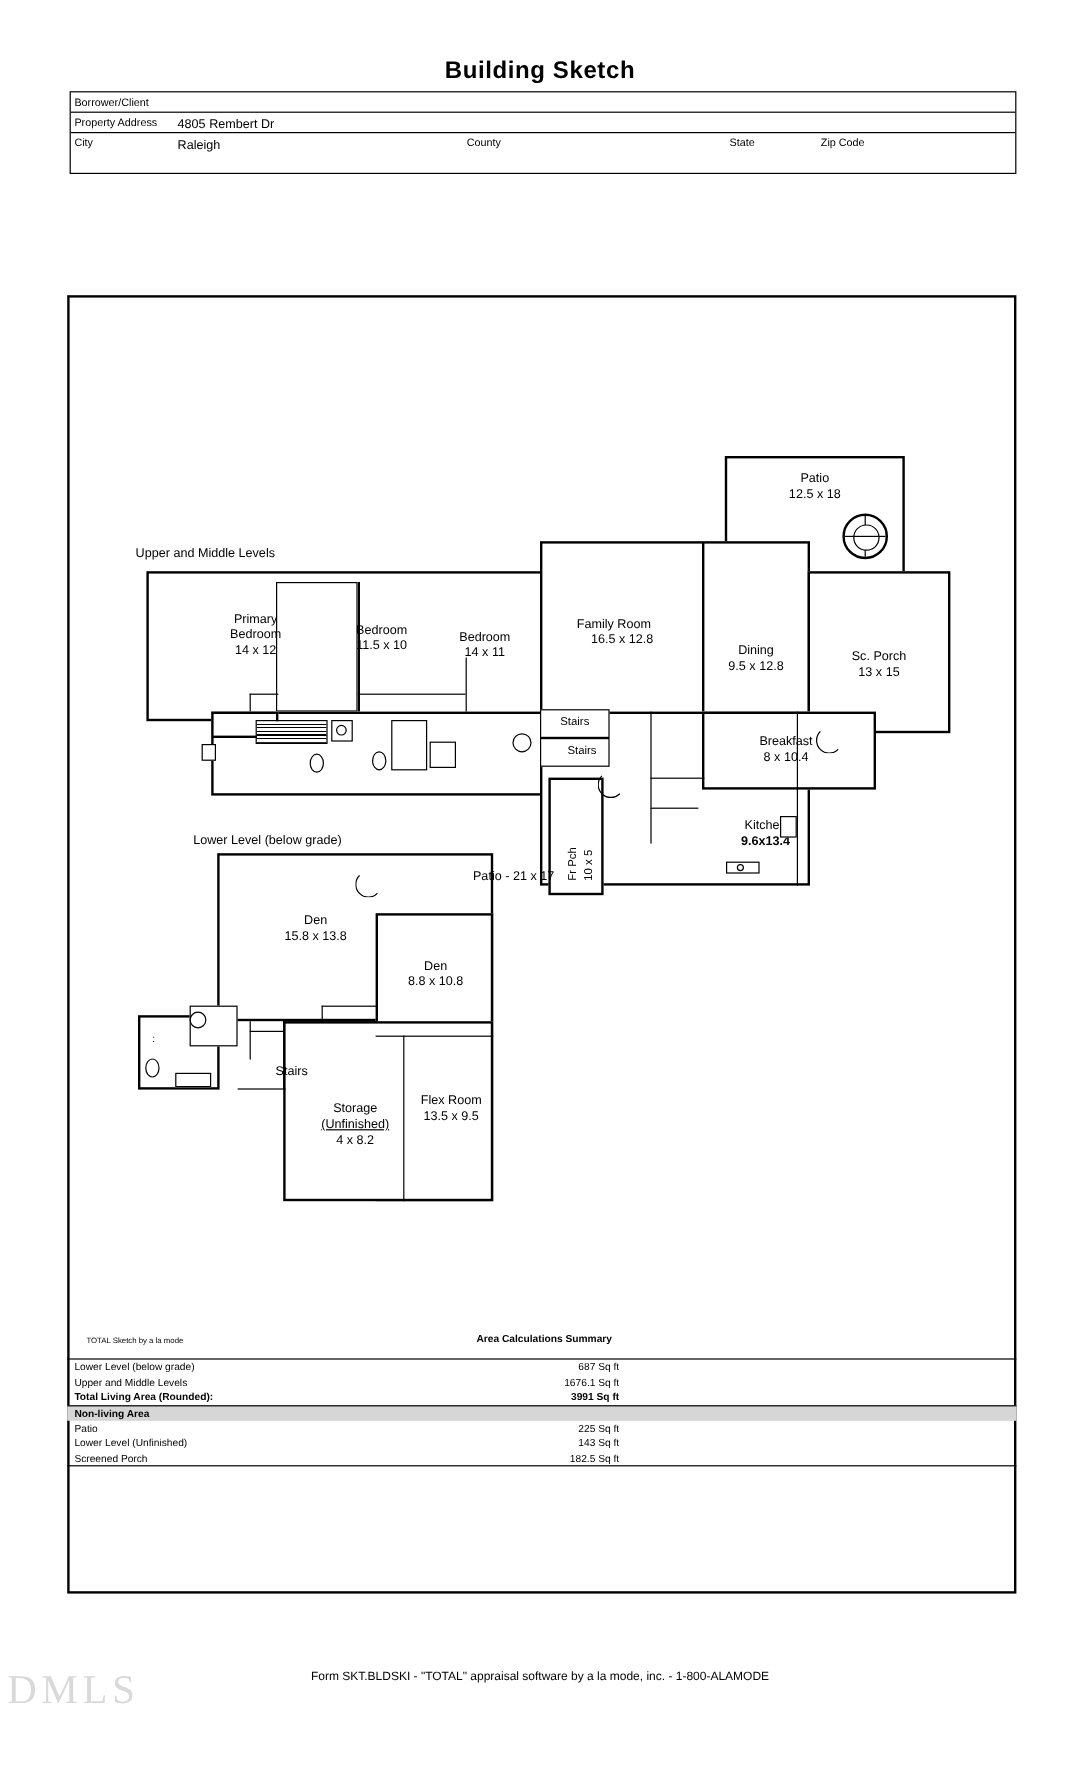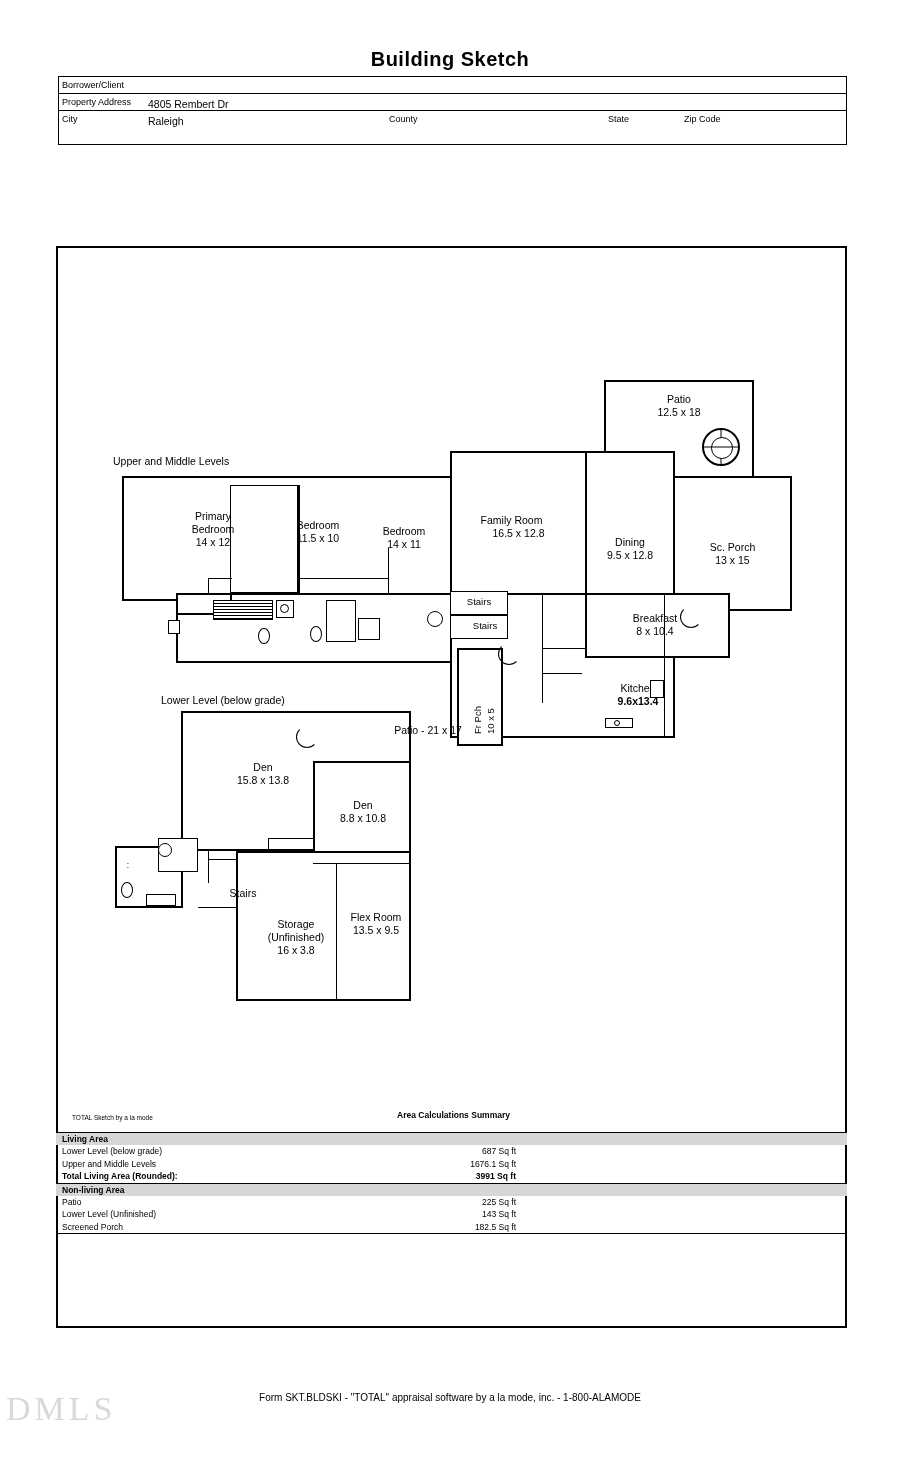--- a/index.html
+++ b/index.html
@@ -227,22 +227,22 @@
       <div class="rm thin" style="left:100px; top:590px; width:40px; height:34px;"></div>
 
       <div class="lbltxt" style="left:290px; top:476px; width:160px;">Patio - 21 x 17</div>
       <div class="lbltxt" style="left:140px; top:513px; width:130px;">Den</div>
       <div class="lbltxt" style="left:140px; top:526px; width:130px;">15.8 x 13.8</div>
       <div class="lbltxt" style="left:255px; top:551px; width:100px;">Den</div>
       <div class="lbltxt" style="left:255px; top:564px; width:100px;">8.8 x 10.8</div>
       <div class="lbltxt" style="left:135px; top:639px; width:100px;">Stairs</div>
 
       <div class="lbltxt" style="left:178px; top:670px; width:120px;">Storage</div>
-      <div class="lbltxt" style="left:178px; top:683px; width:120px;">(Unfinished)</div>
-      <div class="lbltxt" style="left:178px; top:696px; width:120px;">16 x 3.8</div>
+      <div class="lbltxt" style="left:178px; top:683px; width:120px;text-decoration:underline;">(Unfinished)</div>
+      <div class="lbltxt" style="left:178px; top:696px; width:120px;">4 x 8.2</div>
 
       <div class="lbltxt" style="left:258px; top:663px; width:120px;">Flex Room</div>
       <div class="lbltxt" style="left:258px; top:676px; width:120px;">13.5 x 9.5</div>
 
       <div class="tline tlineh" style="left:178px; top:603px; width:78px;"></div>
       <div class="tline tlinev" style="left:178px; top:603px; height:56px;"></div>
       <div class="tline tlineh" style="left:140px; top:659px; width:40px;"></div>
       <div class="tline tlinev" style="left:150px; top:603px; height:32px;"></div>
       <div class="tline tlineh" style="left:150px; top:611px; width:28px;"></div>
       <div class="tline tlineh" style="left:255px; top:615px; width:98px;"></div>
@@ -259,21 +259,20 @@
       <div class="door-arc" style="left:440px; top:395px; width:22px; height:22px;"></div>
       <div class="door-arc" style="left:622px; top:358px; width:22px; height:22px;"></div>
     </div>
 
     <div class="sketch-credit">TOTAL Sketch by a la mode</div>
     <div class="area-title">Area Calculations Summary</div>
   </div>
 
   <div class="summary">
     <div class="summary-wrap top-rule">
-      <div class="sec first">Living Area</div>
       <div class="arow">
         <span class="nm">Lower Level (below grade)</span>
         <span class="vl">687 Sq ft</span>
       </div>
       <div class="arow">
         <span class="nm">Upper and Middle Levels</span>
         <span class="vl">1676.1 Sq ft</span>
       </div>
       <div class="arow bold">
         <span class="nm">Total Living Area (Rounded):</span>

